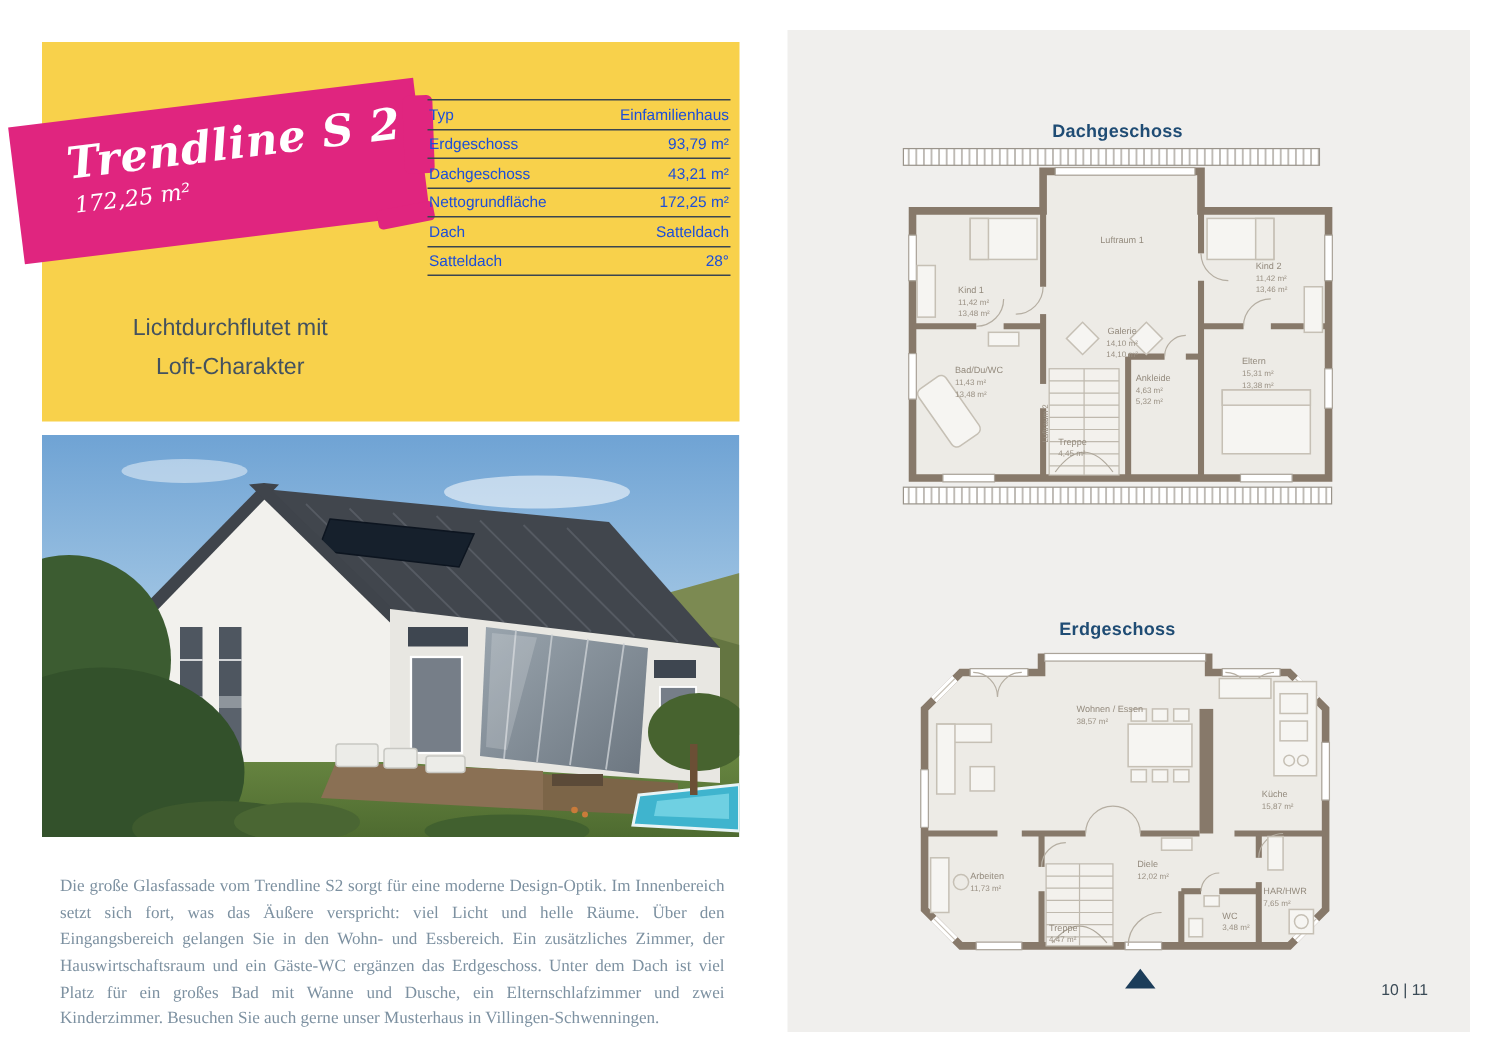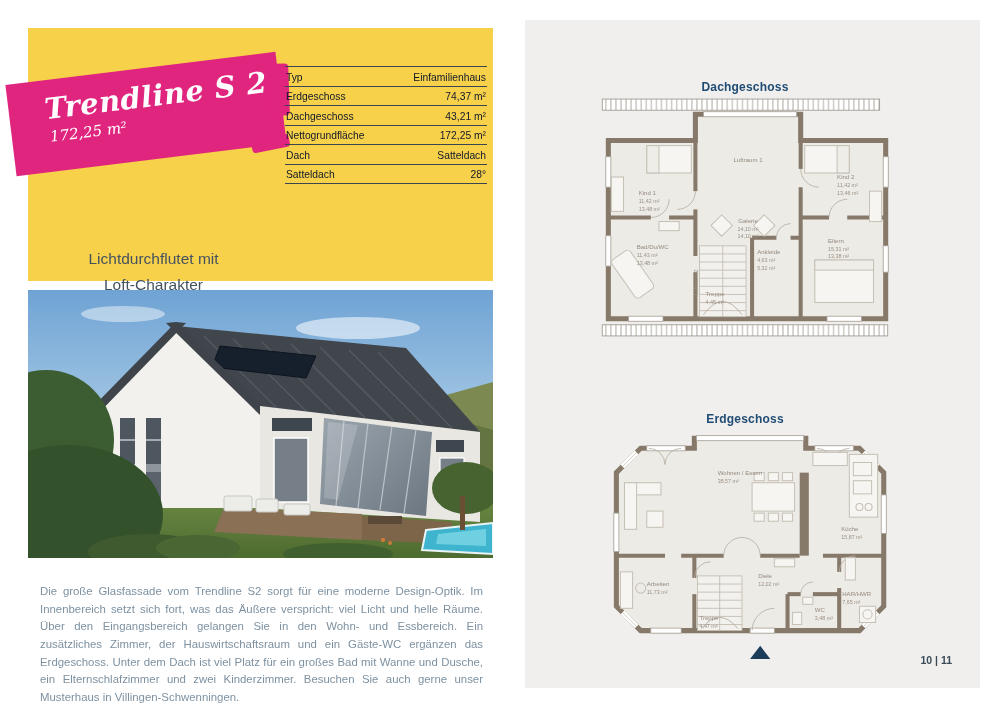--- a/index.html
+++ b/index.html
@@ -11,40 +11,40 @@
           transform:rotate(-7deg);}
   .ribbon::after{content:"";position:absolute;right:-9px;top:12px;width:20px;height:52px;
           background:#E0257F;border-radius:4px;transform:rotate(5deg);}
   .ribbon::before{content:"";position:absolute;right:-3px;bottom:-5px;width:38px;height:13px;
           background:#E0257F;border-radius:3px;transform:rotate(-4deg);}
   .ribbon-title{padding:14px 0 0 36px;color:#ffffff;font-family:"DejaVu Serif",serif;
           font-style:italic;font-weight:bold;font-size:29px;letter-spacing:.5px;line-height:1.1;}
   .ribbon-area{padding:2px 0 0 38px;color:#ffffff;font-family:"DejaVu Serif",serif;
           font-style:italic;font-size:15px;}
   .tagline{position:absolute;left:18px;top:178px;width:215px;text-align:center;
-          color:#44525F;font-size:15.5px;line-height:1.65;margin-top:40px;}
-  
-  .spec-table{position:absolute;left:257px;top:38px;width:202px;color:#0f172a;}
+          color:#44525F;font-size:15.5px;line-height:1.65;}
+  
+  .spec-table{position:absolute;left:257px;top:38px;width:202px;color:#1d4ed8;}
   .spec-row{display:flex;justify-content:space-between;align-items:baseline;
           padding:4.5px 1px 3px 1px;border-bottom:1.4px solid #3A4550;font-size:10.3px;}
   .spec-row:first-child{border-top:1.4px solid #3A4550;}
   
   .photo{position:absolute;left:28px;top:290px;width:465px;height:268px;overflow:hidden;}
   
   .description{position:absolute;left:40px;top:583px;width:443px;font-size:11.4px;
-          line-height:1.55;color:#7D91A1;text-align:justify;}
+          line-height:1.55;color:#7D91A1;text-align:justify;font-family:Liberation Serif, serif;}
   
   .panel{position:absolute;left:525px;top:20px;width:455px;height:668px;background:#F0EFED;}
   .plan-title{position:absolute;left:73px;width:294px;text-align:center;font-weight:bold;
           font-size:12px;color:#1F4C74;letter-spacing:.2px;}
   .plan-title.dg{top:60px;} .plan-title.eg{top:392px;}
   .plan-svg{position:absolute;left:73px;}
   .plan-svg.dg{top:74px;width:294px;height:248px;}
   .plan-svg.eg{top:404px;width:294px;height:238px;}
-  .page-number{position:absolute;right:28px;bottom:22px;font-size:10.5px;font-weight:bold;
+  .page-number{position:absolute;right:28px;bottom:22px;font-size:10.5px;font-weight:normal;
           color:#3A4A56;}
   svg text{font-family:"Liberation Sans",sans-serif;}
   .room-name{font-size:6px;fill:#948B7E;}
   .room-area{font-size:5.3px;fill:#9A9184;}
 </style>
 </head>
 <body>
 
 <div class="page">
 
@@ -57,21 +57,21 @@
       <span>Lichtdurchflutet mit</span><br>
       <span>Loft-Charakter</span>
     </div>
     <div class="spec-table">
       <div class="spec-row">
           <span>Typ</span>
           <span>Einfamilienhaus</span>
         </div>
       <div class="spec-row">
           <span>Erdgeschoss</span>
-          <span>74,37 m²</span>
+          <span>93,79 m²</span>
         </div>
       <div class="spec-row">
           <span>Dachgeschoss</span>
           <span>43,21 m²</span>
         </div>
       <div class="spec-row">
           <span>Nettogrundfläche</span>
           <span>172,25 m²</span>
         </div>
       <div class="spec-row">

